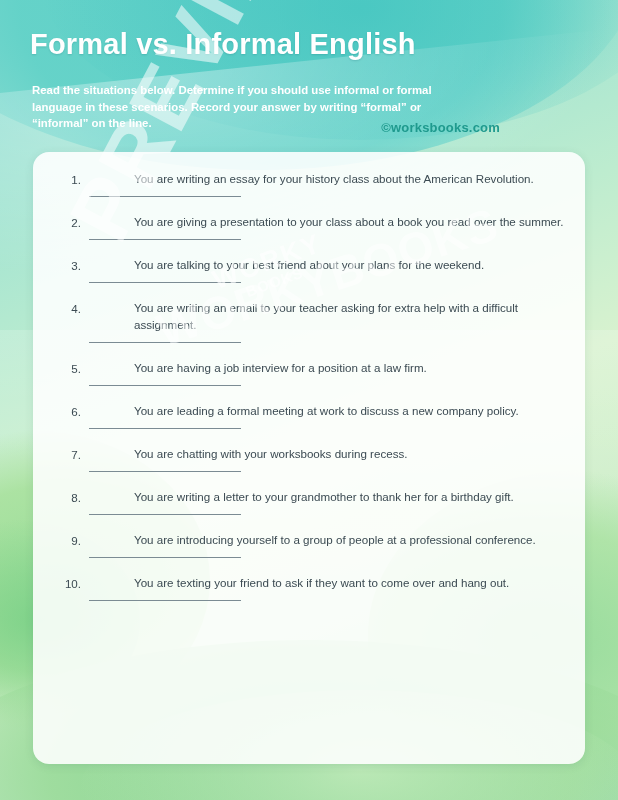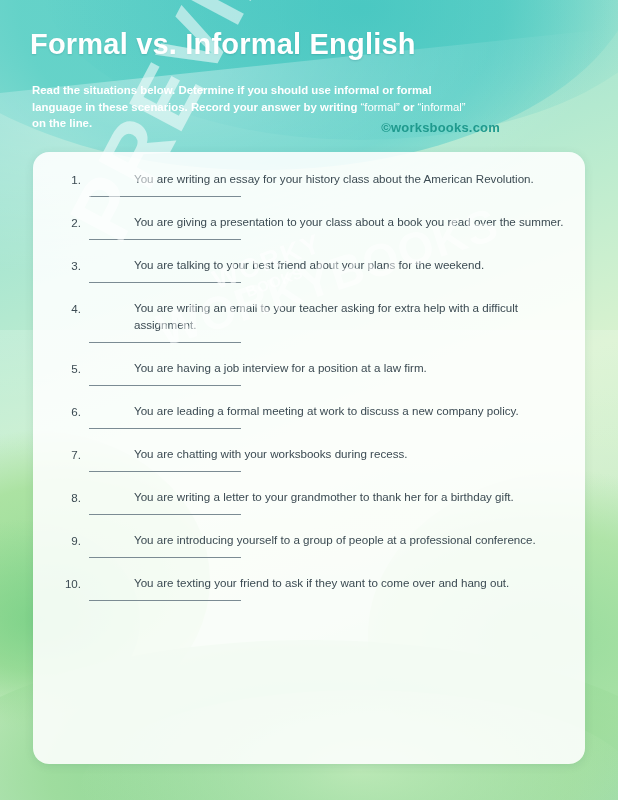--- a/index.html
+++ b/index.html
@@ -124,21 +124,21 @@
     position: absolute;
     left: 32px;
     top: 82px;
     width: 440px;
     font-size: 11.4px;
     line-height: 16.5px;
     color: #ffffff;
     font-weight: 600;
   }
   .subtitle .q {
-    font-weight: normal;
+    font-weight: bold;
   }
   .credit {
     position: absolute;
     right: 22px;
     top: 120px;
     font-size: 13px;
     color: #1f9a8e;
     font-weight: bold;
     letter-spacing: .2px;
   }

